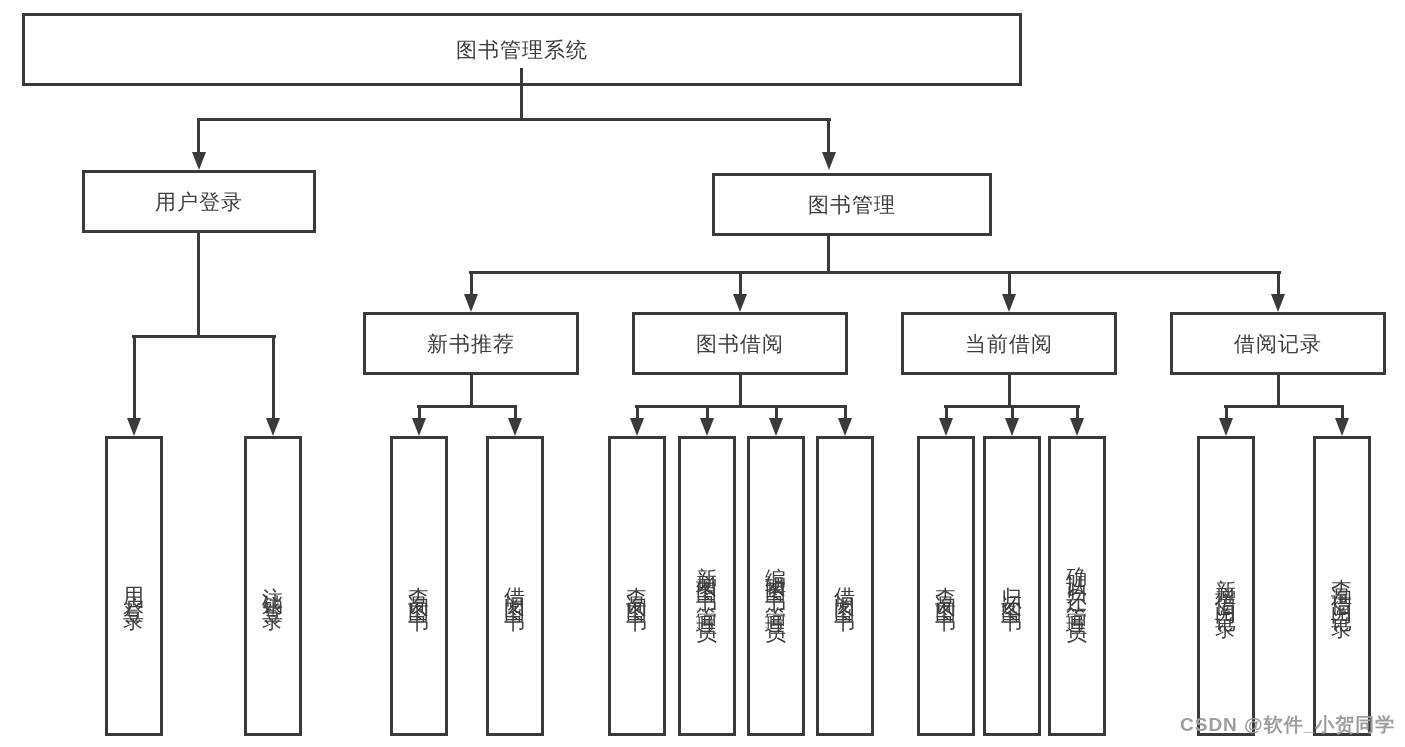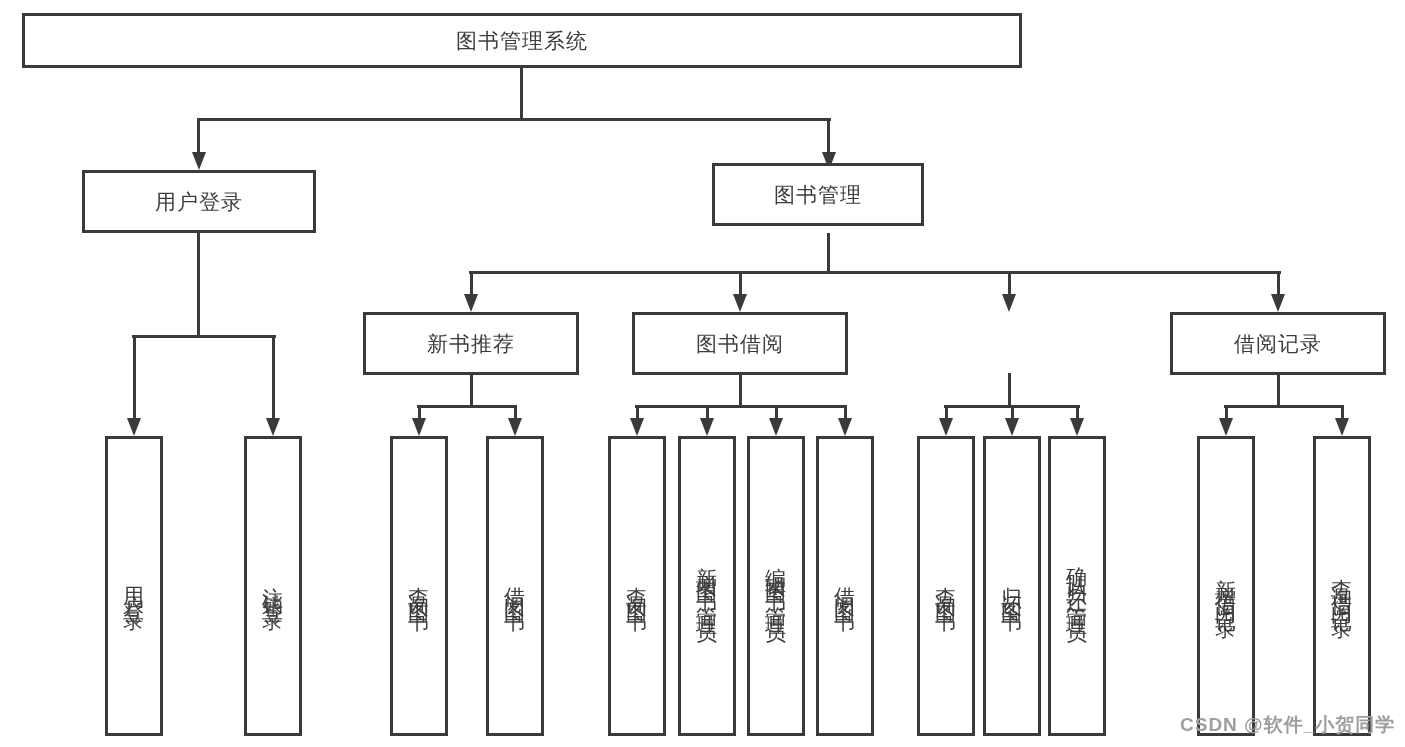--- a/index.html
+++ b/index.html
@@ -49,35 +49,35 @@
     white-space:nowrap;
     z-index:5;
     font-weight:bold;
   }
 </style>
 </head>
 <body>
 
 <div class="canvas">
 
-  <div class="box hbox" style="left:22px;top:13px;width:1000px;height:55px">
+  <div class="box hbox" style="left:22px;top:13px;width:1000px;height:73px">
     <span>图书管理系统</span>
   </div>
 
   <div class="v" style="left:520px;top:68px;height:51px"></div>
   <div class="h" style="left:197px;top:118px;width:634px"></div>
   <div class="v" style="left:197px;top:118px;height:36px"></div>
   <div class="arrow" style="left:192px;top:152px"></div>
   <div class="v" style="left:827px;top:118px;height:36px"></div>
   <div class="arrow" style="left:822px;top:152px"></div>
 
   <div class="box hbox" style="left:82px;top:170px;width:234px;height:63px">
     <span>用户登录</span>
   </div>
-  <div class="box hbox" style="left:712px;top:163px;width:212px;height:63px">
+  <div class="box hbox" style="left:712px;top:173px;width:280px;height:63px">
     <span>图书管理</span>
   </div>
 
   <div class="v" style="left:197px;top:233px;height:104px"></div>
   <div class="h" style="left:132px;top:335px;width:144px"></div>
   <div class="v" style="left:133px;top:335px;height:85px"></div>
   <div class="arrow" style="left:127px;top:418px"></div>
   <div class="v" style="left:272px;top:335px;height:85px"></div>
   <div class="arrow" style="left:266px;top:418px"></div>
 
@@ -90,20 +90,23 @@
   <div class="v" style="left:1008px;top:271px;height:26px"></div>
   <div class="arrow" style="left:1002px;top:294px"></div>
   <div class="v" style="left:1277px;top:271px;height:26px"></div>
   <div class="arrow" style="left:1271px;top:294px"></div>
 
   <div class="box hbox" style="left:632px;top:312px;width:216px;height:63px">
     <span>图书借阅</span>
   </div>
   <div class="box hbox" style="left:363px;top:312px;width:216px;height:63px">
     <span>新书推荐</span>
+  </div>
+  <div class="box hbox" style="left:901px;top:312px;width:216px;height:63px">
+    <span>当前借阅</span>
   </div>
   <div class="box hbox" style="left:1170px;top:312px;width:216px;height:63px">
     <span>借阅记录</span>
   </div>
 
   <div class="v" style="left:470px;top:373px;height:35px"></div>
   <div class="h" style="left:417px;top:405px;width:100px"></div>
   <div class="v" style="left:418px;top:405px;height:15px"></div>
   <div class="arrow" style="left:412px;top:418px"></div>
   <div class="v" style="left:514px;top:405px;height:15px"></div>

